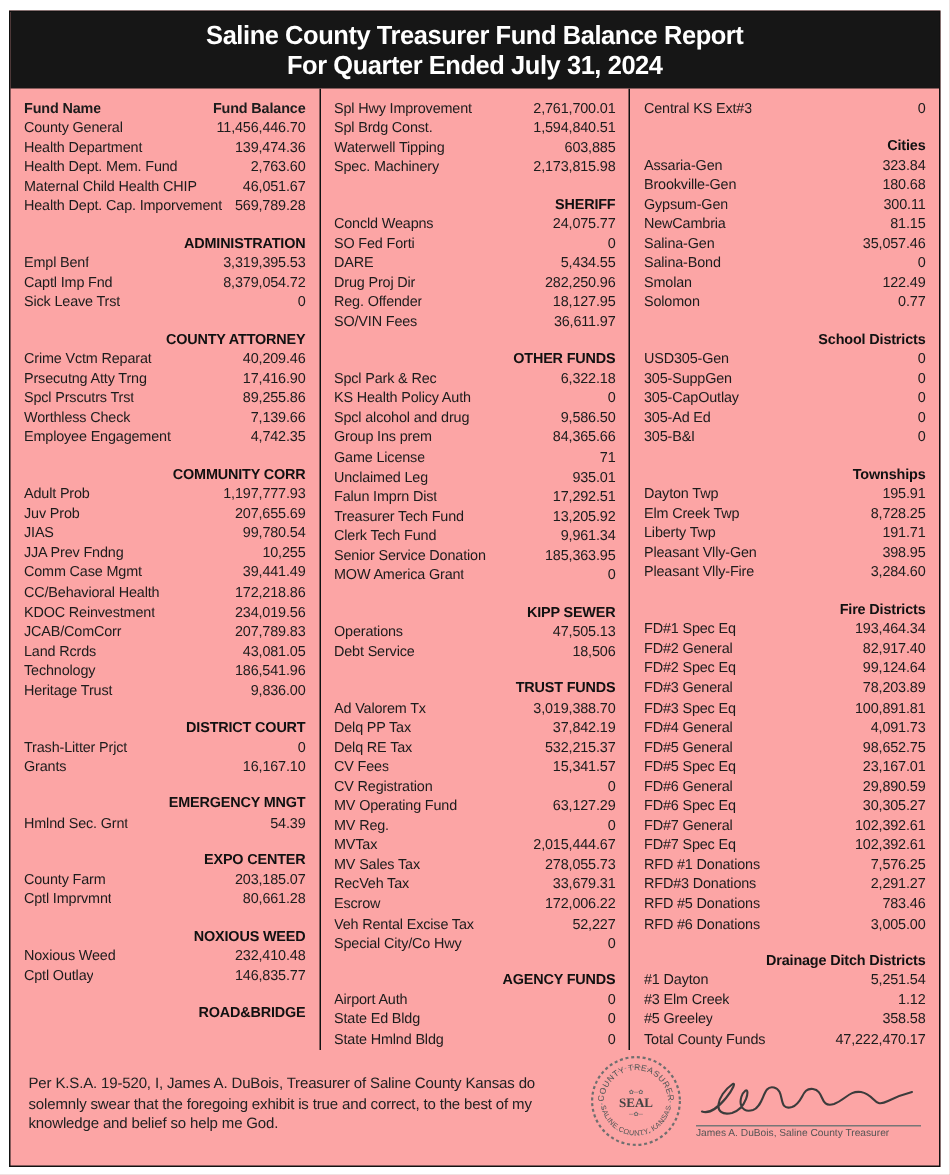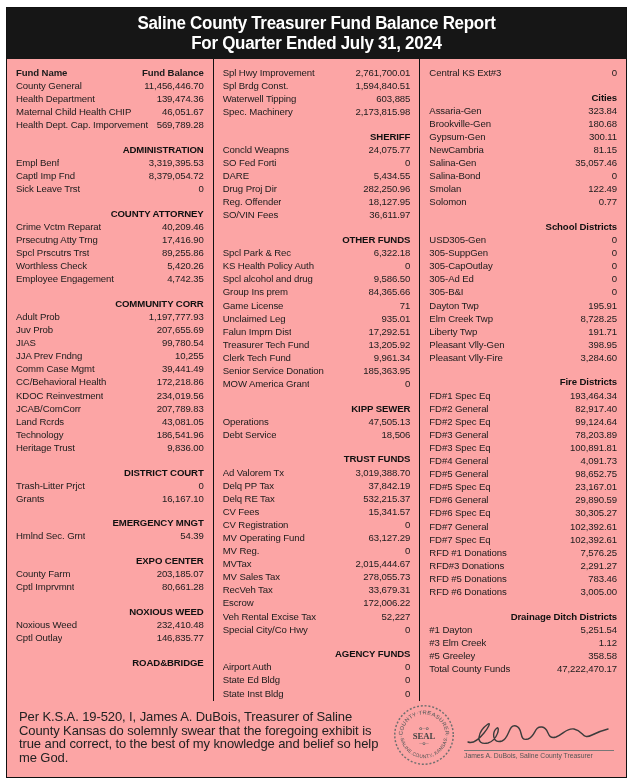--- a/index.html
+++ b/index.html
@@ -30,21 +30,21 @@
          font-size:9.6px; line-height:13.1px; color:#1c1c1c; letter-spacing:-0.1px; }
   .row .lbl { white-space:nowrap; overflow:hidden; }
   .row .val { white-space:nowrap; padding-left:6px; }
   .row.head .lbl, .row.head .val { font-weight:bold; }
   .sec-head { font-weight:bold; font-size:9.6px; line-height:13.1px;
               margin-top:11.5px; color:#111; letter-spacing:-0.1px; white-space:nowrap; }
   .footer {
     flex:0 0 66px; display:flex; align-items:center; padding:2px 10px 6px 12px;
   }
   .statement {
-    width:378px; font-size:13px; line-height:13.5px; color:#222; letter-spacing:-0.1px;
+    width:378px; font-size:10px; line-height:13.5px; color:#222; letter-spacing:-0.1px;
   }
   .seal-wrap { flex:0 0 auto; margin-left:10px; }
   .sig-block { flex:1 1 auto; margin-left:8px; padding-right:2px; }
   .sig-line { border-top:1px solid #777; margin-top:-6px; }
   .sig-caption { font-size:6.8px; color:#555; padding-top:1px; letter-spacing:0; }
   svg text { font-family:"Liberation Sans", sans-serif; }
   svg .serif { font-family:"Liberation Serif", serif; }
 </style>
 </head>
 <body>
@@ -65,20 +65,24 @@
           </div>
           <div class="row">
             <span class="lbl">County General</span>
             <span class="val">11,456,446.70</span>
           </div>
           <div class="row">
             <span class="lbl">Health Department</span>
             <span class="val">139,474.36</span>
           </div>
           <div class="row">
+            <span class="lbl">Health Dept. Mem. Fund</span>
+            <span class="val">2,763.60</span>
+          </div>
+          <div class="row">
             <span class="lbl">Maternal Child Health CHIP</span>
             <span class="val">46,051.67</span>
           </div>
           <div class="row">
             <span class="lbl">Health Dept. Cap. Imporvement</span>
             <span class="val">569,789.28</span>
           </div>
           <div class="sec-head">ADMINISTRATION</div>
           <div class="row">
             <span class="lbl">Empl Benf</span>
@@ -100,21 +104,21 @@
           <div class="row">
             <span class="lbl">Prsecutng Atty Trng</span>
             <span class="val">17,416.90</span>
           </div>
           <div class="row">
             <span class="lbl">Spcl Prscutrs Trst</span>
             <span class="val">89,255.86</span>
           </div>
           <div class="row">
             <span class="lbl">Worthless Check</span>
-            <span class="val">5,420.26</span>
+            <span class="val">7,139.66</span>
           </div>
           <div class="row">
             <span class="lbl">Employee Engagement</span>
             <span class="val">4,742.35</span>
           </div>
           <div class="sec-head">COMMUNITY CORR</div>
           <div class="row">
             <span class="lbl">Adult Prob</span>
             <span class="val">1,197,777.93</span>
           </div>
@@ -344,21 +348,21 @@
           <div class="sec-head">AGENCY FUNDS</div>
           <div class="row">
             <span class="lbl">Airport Auth</span>
             <span class="val">0</span>
           </div>
           <div class="row">
             <span class="lbl">State Ed Bldg</span>
             <span class="val">0</span>
           </div>
           <div class="row">
-            <span class="lbl">State Inst Bldg</span>
+            <span class="lbl">State Hmlnd Bldg</span>
             <span class="val">0</span>
           </div>
           <div class="row">
             <span class="lbl">Library-Gen</span>
             <span class="val">0</span>
           </div>
         </div>
         <div class="col">
           <div class="row">
             <span class="lbl">Central KS Ext#3</span>
@@ -411,20 +415,21 @@
             <span class="val">0</span>
           </div>
           <div class="row">
             <span class="lbl">305-Ad Ed</span>
             <span class="val">0</span>
           </div>
           <div class="row">
             <span class="lbl">305-B&amp;I</span>
             <span class="val">0</span>
           </div>
+          <div class="sec-head">Townships</div>
           <div class="row">
             <span class="lbl">Dayton Twp</span>
             <span class="val">195.91</span>
           </div>
           <div class="row">
             <span class="lbl">Elm Creek Twp</span>
             <span class="val">8,728.25</span>
           </div>
           <div class="row">
             <span class="lbl">Liberty Twp</span>

